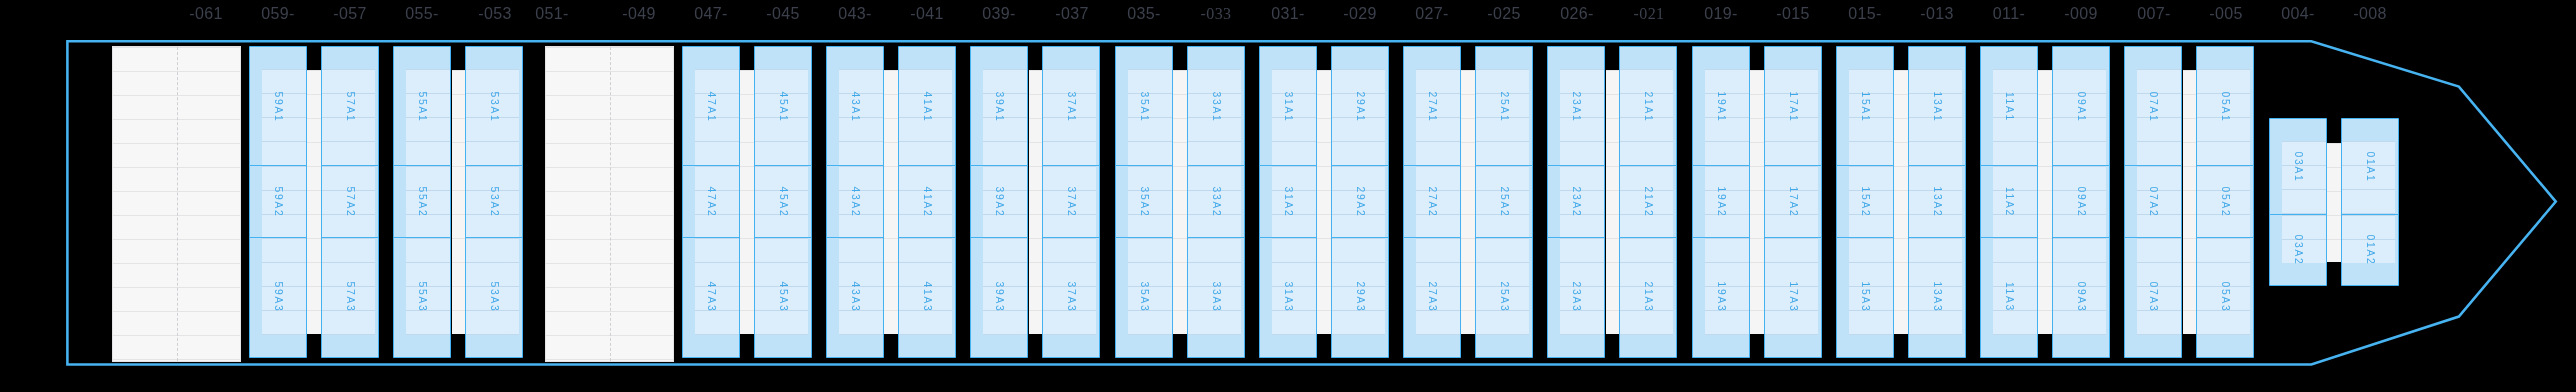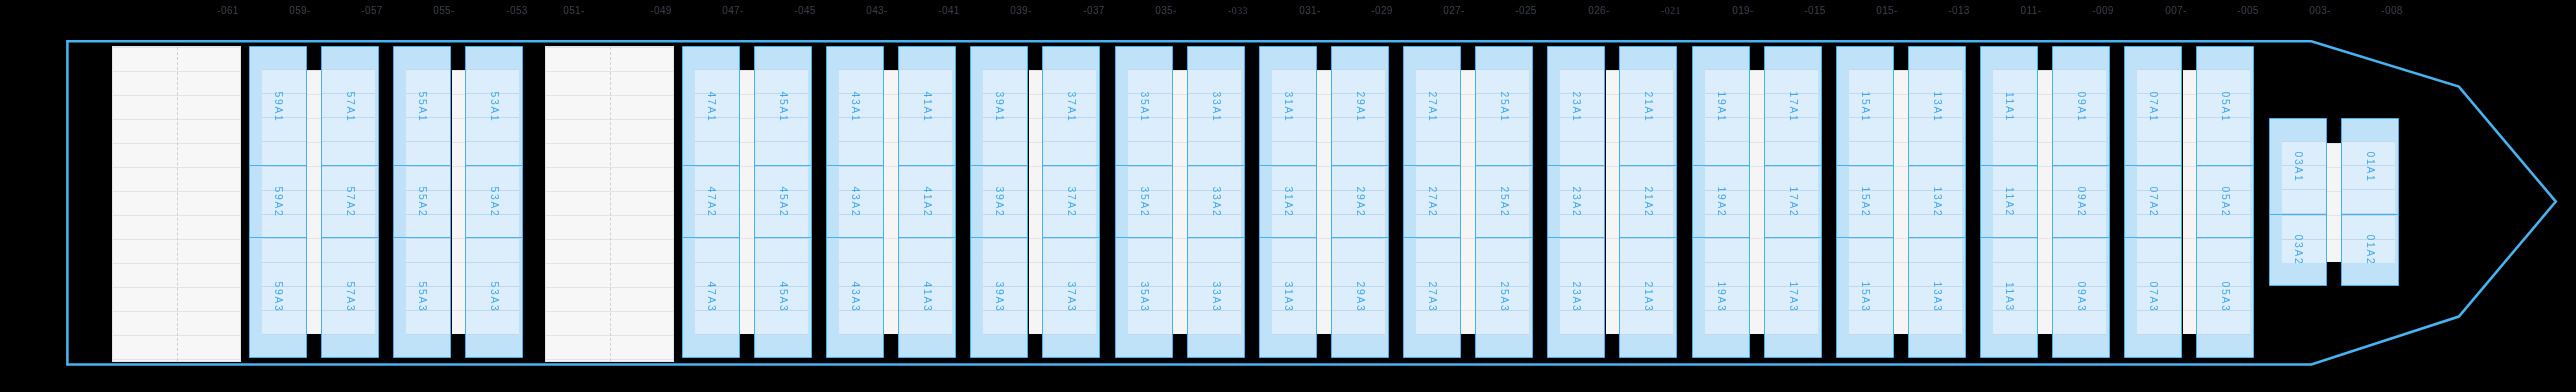--- a/index.html
+++ b/index.html
@@ -1,19 +1,19 @@
 <!DOCTYPE html>
 <html style="font-size:13.7px"><head>
 <meta charset="utf-8">
 <style>
   html,body{margin:0;padding:0;background:#000;}
   #stage{position:relative;width:2576px;height:392px;background:#000;overflow:hidden;
          font-family:"Liberation Sans",sans-serif;}
-  .hdr{position:absolute;top:5.2px;transform:translateX(-50%);font-size:10px;
-       letter-spacing:0.4px;color:#3b404c;white-space:nowrap;margin-left:22px;}
+  .hdr{position:absolute;top:5.2px;transform:translateX(-50%);font-size:16px;
+       letter-spacing:0.4px;color:#3b404c;white-space:nowrap;}
   .hull-svg{position:absolute;left:0;top:0;pointer-events:none;}
   
   .open-bay{position:absolute;box-sizing:border-box;background:#f7f7f8;
             border:0.9px solid #e4e4e6;
             background-image:repeating-linear-gradient(to bottom,#e4e4e6 0,#e4e4e6 0.9px,transparent 0.9px,transparent 24px);}
   .open-divider{position:absolute;top:0;bottom:0;left:50%;width:0;
                 border-left:0.9px dashed #d0d0d4;}
   
   .bay-col{position:absolute;width:58px;}
   .sec{position:relative;box-sizing:border-box;border:1.7px solid #44b2f0;
@@ -464,17 +464,17 @@
       <div class="hdr" style="left: 1577px;">026-</div>
       <div class="hdr" style="left: 1649px; font-family: Liberation Serif, serif;">-021</div>
       <div class="hdr" style="left: 1721px;">019-</div>
       <div class="hdr" style="left: 1793px;">-015</div>
       <div class="hdr" style="left: 1865px;">015-</div>
       <div class="hdr" style="left: 1937px;">-013</div>
       <div class="hdr" style="left: 2009px;">011-</div>
       <div class="hdr" style="left: 2081px;">-009</div>
       <div class="hdr" style="left: 2154px;">007-</div>
       <div class="hdr" style="left: 2226px;">-005</div>
-      <div class="hdr" style="left: 2298px;">003-</div>
+      <div class="hdr" style="left: 2298px;">004-</div>
       <div class="hdr" style="left: 2370px;">-008</div>
     </div>
 </div>
 
 
 </body></html>

